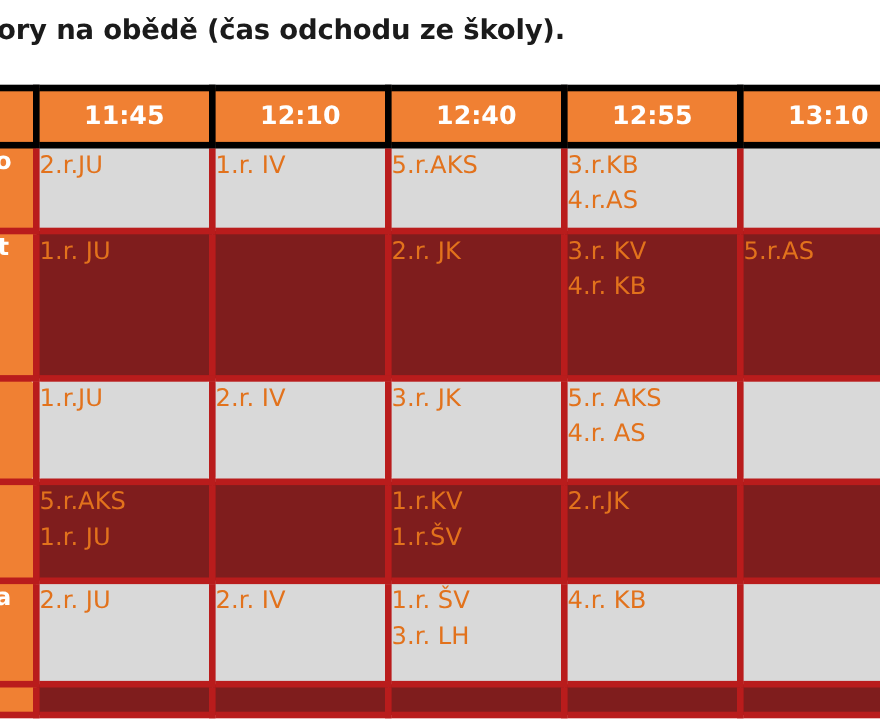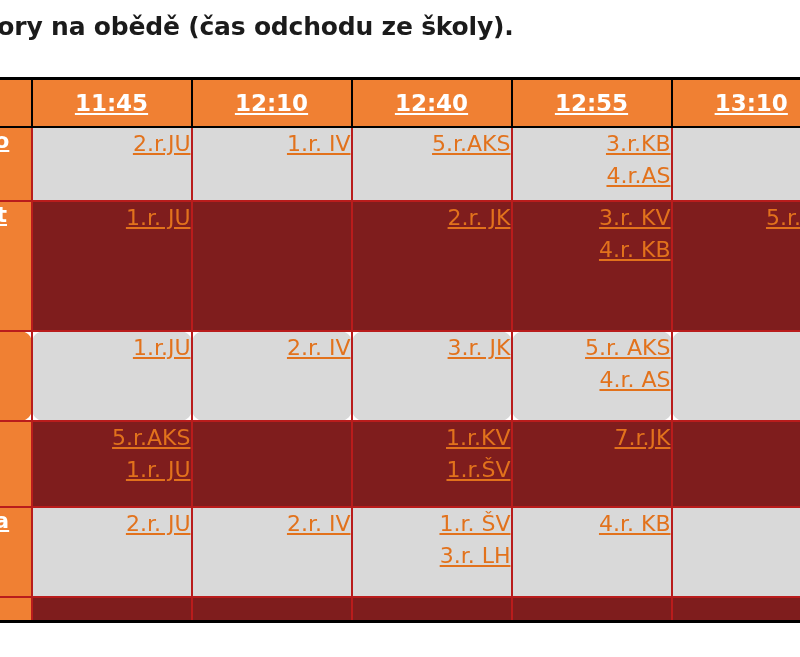--- a/index.html
+++ b/index.html
@@ -46,24 +46,23 @@
     table-layout: fixed;
     width: 860px;
     border: 3px solid #000000;
   }
 
   table.sched col.c-day   { width: 60px; }
   table.sched col.c-slot  { width: 160px; }
 
   table.sched th,
   table.sched td {
-    border: 2px solid #b91c1c;
+    border: 6px solid #b91c1c;
     padding: 0;
     vertical-align: top;
-    text-decoration: underline;
   }
 
   
   tr.head th {
     background: #F08033;
     color: #ffffff;
     font-size: 23px;
     font-weight: bold;
     height: 46px;
     text-align: center;
@@ -82,21 +81,21 @@
     font-weight: bold;
     text-align: center;
     vertical-align: top;
     padding-top: 8px;
   }
 
   
   td.cell {
     color: #E2721C;
     font-size: 22px;
-    text-align: right;
+    text-align: left;
     padding: 8px 4px 8px 4px;
     line-height: 1.45;
   }
   tr.shaded td.cell { background: #D9D9D9; }
   tr.plain  td.cell { background: #7f1d1d; }
 
   td.cell .ln { display: block; white-space: nowrap; }
 
   
   tr.r0 td { height: 72px; }
@@ -194,21 +193,21 @@
           <td class="cell">
             <span class="ln">5.r.AKS</span>
             <span class="ln">1.r. JU</span>
           </td>
           <td class="cell"></td>
           <td class="cell">
             <span class="ln">1.r.KV</span>
             <span class="ln">1.r.ŠV</span>
           </td>
           <td class="cell">
-              <span class="ln">7.r.JK</span>
+              <span class="ln">2.r.JK</span>
             </td>
           <td class="cell"></td>
         </tr>
 
         <tr class="shaded r4">
           <td class="day">a</td>
           <td class="cell">
               <span class="ln">2.r. JU</span>
             </td>
           <td class="cell">

